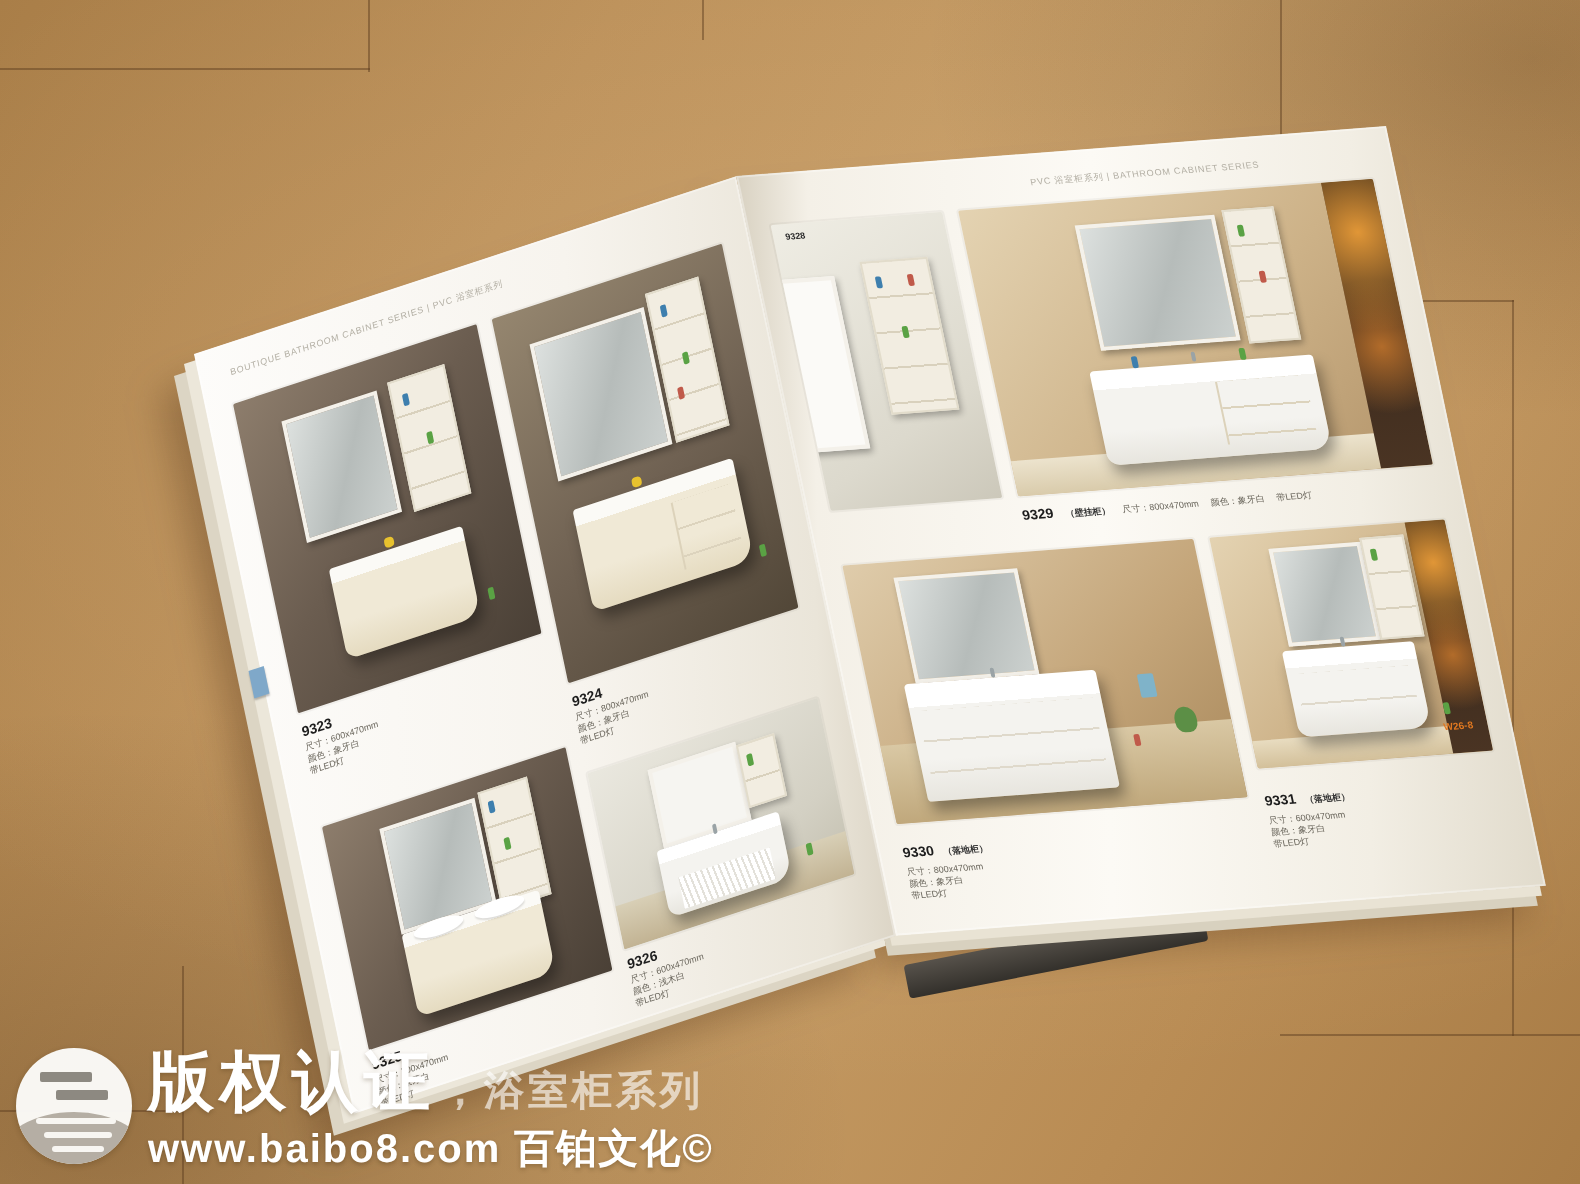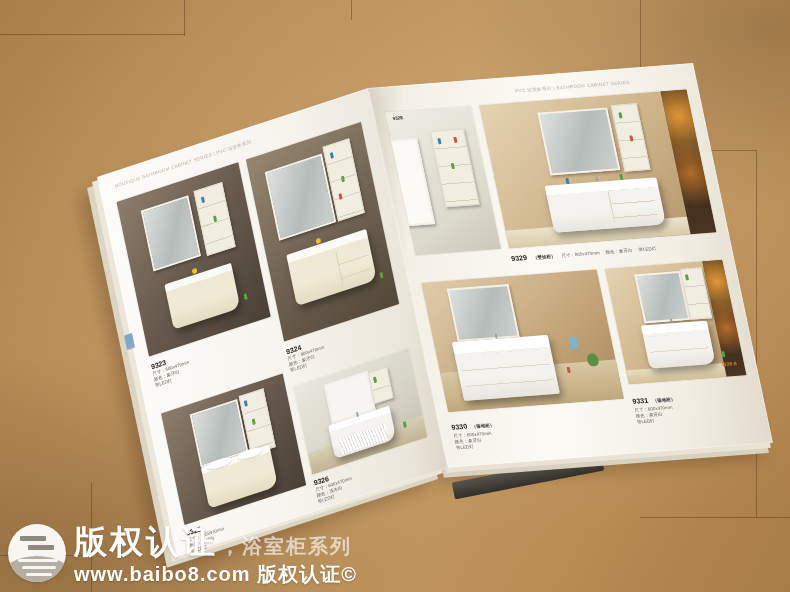--- a/index.html
+++ b/index.html
@@ -263,17 +263,17 @@
       <div class="wm-wave"></div>
       <div class="wm-wline" style="left:10px;bottom:20px;width:40px"></div>
       <div class="wm-wline" style="left:14px;bottom:13px;width:34px"></div>
       <div class="wm-wline" style="left:18px;bottom:6px;width:26px"></div>
     </div>
     <div class="wm-text">
       <div class="wm-line1">
         <span class="wm-brand">版权认证</span>
         <span class="wm-tag">，浴室柜系列</span>
       </div>
-      <div class="wm-line2">www.baibo8.com 版权认证©</div>
+      <div class="wm-line2">www.baibo8.com 百铂文化©</div>
     </div>
   </div>
 
 </div>
 
 </body></html>

